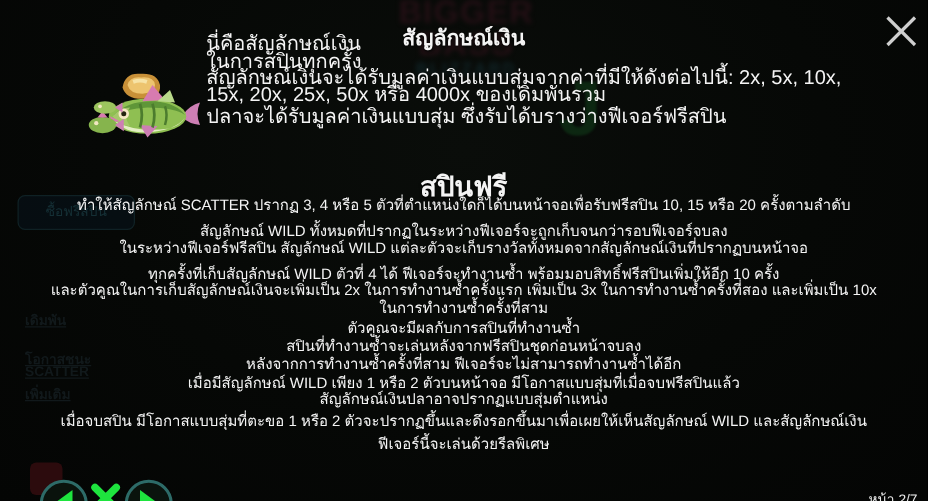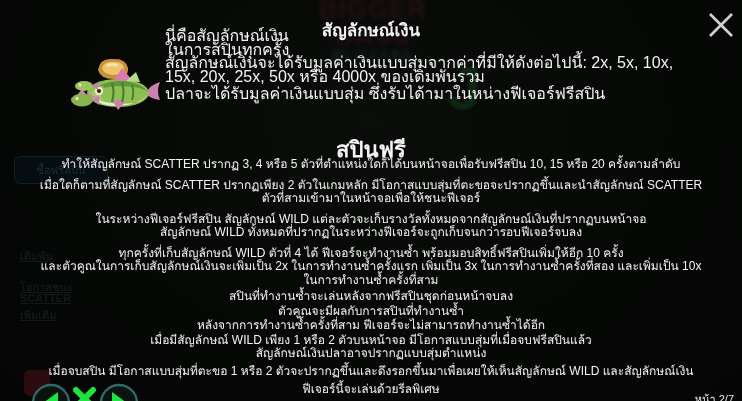--- a/index.html
+++ b/index.html
@@ -96,48 +96,44 @@
   </svg>
 
   <div class="money-text">
     <div class="para">
       <div class="line">นี่คือสัญลักษณ์เงิน</div>
       <div class="line">ในการสปินทุกครั้ง</div>
       <div class="line">สัญลักษณ์เงินจะได้รับมูลค่าเงินแบบสุ่มจากค่าที่มีให้ดังต่อไปนี้: 2x, 5x, 10x,</div>
       <div class="line">15x, 20x, 25x, 50x หรือ 4000x ของเดิมพันรวม</div>
     </div>
     <div class="para">
-      <div class="line">ปลาจะได้รับมูลค่าเงินแบบสุ่ม ซึ่งรับได้ามาในหน่างฟีเจอร์ฟรีสปิน</div>
+      <div class="line">ปลาจะได้รับมูลค่าเงินแบบสุ่ม ซึ่งรับได้บรางว่างฟีเจอร์ฟรีสปิน</div>
     </div>
   </div>
 
   <div class="fs-head">สปินฟรี</div>
 
   <div class="fs-body">
     <div class="para">
       <div class="line">ทำให้สัญลักษณ์ SCATTER ปรากฏ 3, 4 หรือ 5 ตัวที่ตำแหน่งใดก็ได้บนหน้าจอเพื่อรับฟรีสปิน 10, 15 หรือ 20 ครั้งตามลำดับ</div>
     </div>
     <div class="para">
-      <div class="line">เมื่อใดก็ตามที่สัญลักษณ์ SCATTER ปรากฏเพียง 2 ตัวในเกมหลัก มีโอกาสแบบสุ่มที่ตะขอจะปรากฏขึ้นและนำสัญลักษณ์ SCATTER</div>
-      <div class="line">ตัวที่สามเข้ามาในหน้าจอเพื่อให้ชนะฟีเจอร์</div>
-    </div>
-    <div class="para">
+      <div class="line">สัญลักษณ์ WILD ทั้งหมดที่ปรากฏในระหว่างฟีเจอร์จะถูกเก็บจนกว่ารอบฟีเจอร์จบลง</div>
       <div class="line">ในระหว่างฟีเจอร์ฟรีสปิน สัญลักษณ์ WILD แต่ละตัวจะเก็บรางวัลทั้งหมดจากสัญลักษณ์เงินที่ปรากฏบนหน้าจอ</div>
-      <div class="line">สัญลักษณ์ WILD ทั้งหมดที่ปรากฏในระหว่างฟีเจอร์จะถูกเก็บจนกว่ารอบฟีเจอร์จบลง</div>
     </div>
     <div class="para" style="margin-bottom:3px;">
       <div class="line">ทุกครั้งที่เก็บสัญลักษณ์ WILD ตัวที่ 4 ได้ ฟีเจอร์จะทำงานซ้ำ พร้อมมอบสิทธิ์ฟรีสปินเพิ่มให้อีก 10 ครั้ง</div>
       <div class="line">และตัวคูณในการเก็บสัญลักษณ์เงินจะเพิ่มเป็น 2x ในการทำงานซ้ำครั้งแรก เพิ่มเป็น 3x ในการทำงานซ้ำครั้งที่สอง และเพิ่มเป็น 10x</div>
       <div class="line">ในการทำงานซ้ำครั้งที่สาม</div>
     </div>
     <div class="tight">
-      <div class="line">สปินที่ทำงานซ้ำจะเล่นหลังจากฟรีสปินชุดก่อนหน้าจบลง</div>
+      <div class="line">ตัวคูณจะมีผลกับการสปินที่ทำงานซ้ำ</div>
     </div>
     <div class="tight">
-      <div class="line">ตัวคูณจะมีผลกับการสปินที่ทำงานซ้ำ</div>
+      <div class="line">สปินที่ทำงานซ้ำจะเล่นหลังจากฟรีสปินชุดก่อนหน้าจบลง</div>
     </div>
     <div class="tight">
       <div class="line">หลังจากการทำงานซ้ำครั้งที่สาม ฟีเจอร์จะไม่สามารถทำงานซ้ำได้อีก</div>
     </div>
     <div class="tight">
       <div class="line">เมื่อมีสัญลักษณ์ WILD เพียง 1 หรือ 2 ตัวบนหน้าจอ มีโอกาสแบบสุ่มที่เมื่อจบฟรีสปินแล้ว</div>
       <div class="line">สัญลักษณ์เงินปลาอาจปรากฏแบบสุ่มตำแหน่ง</div>
     </div>
     <div class="tight" style="margin-top:4px;">
       <div class="line">เมื่อจบสปิน มีโอกาสแบบสุ่มที่ตะขอ 1 หรือ 2 ตัวจะปรากฏขึ้นและดึงรอกขึ้นมาเพื่อเผยให้เห็นสัญลักษณ์ WILD และสัญลักษณ์เงิน</div>

